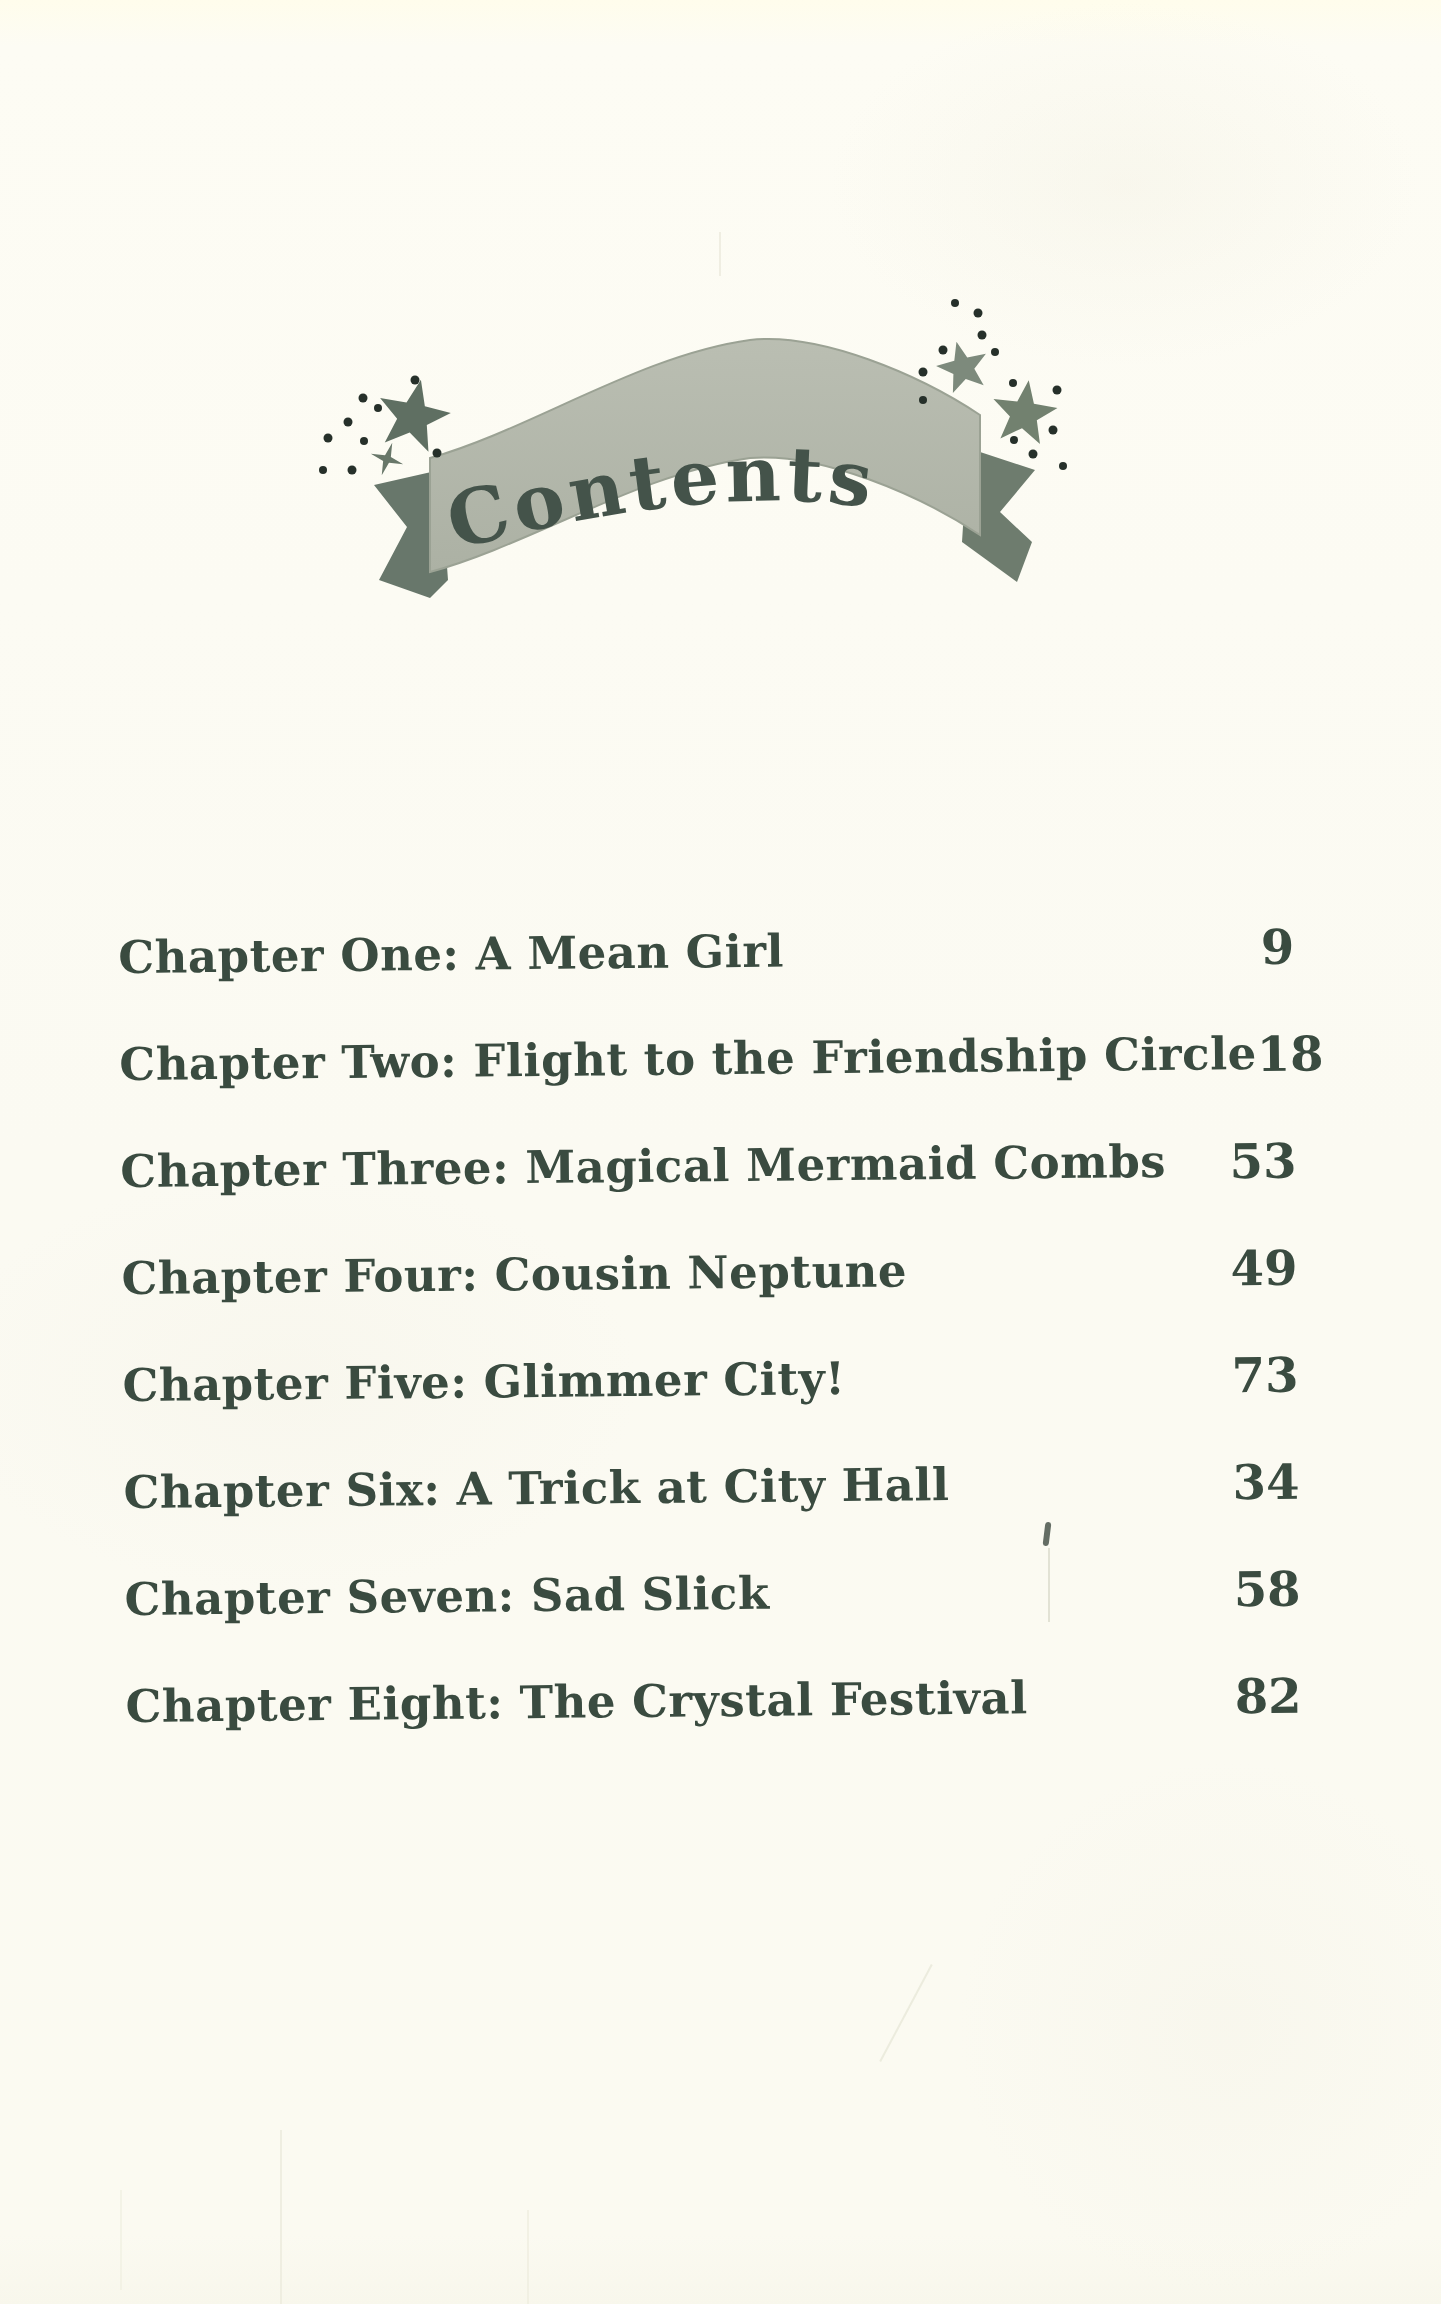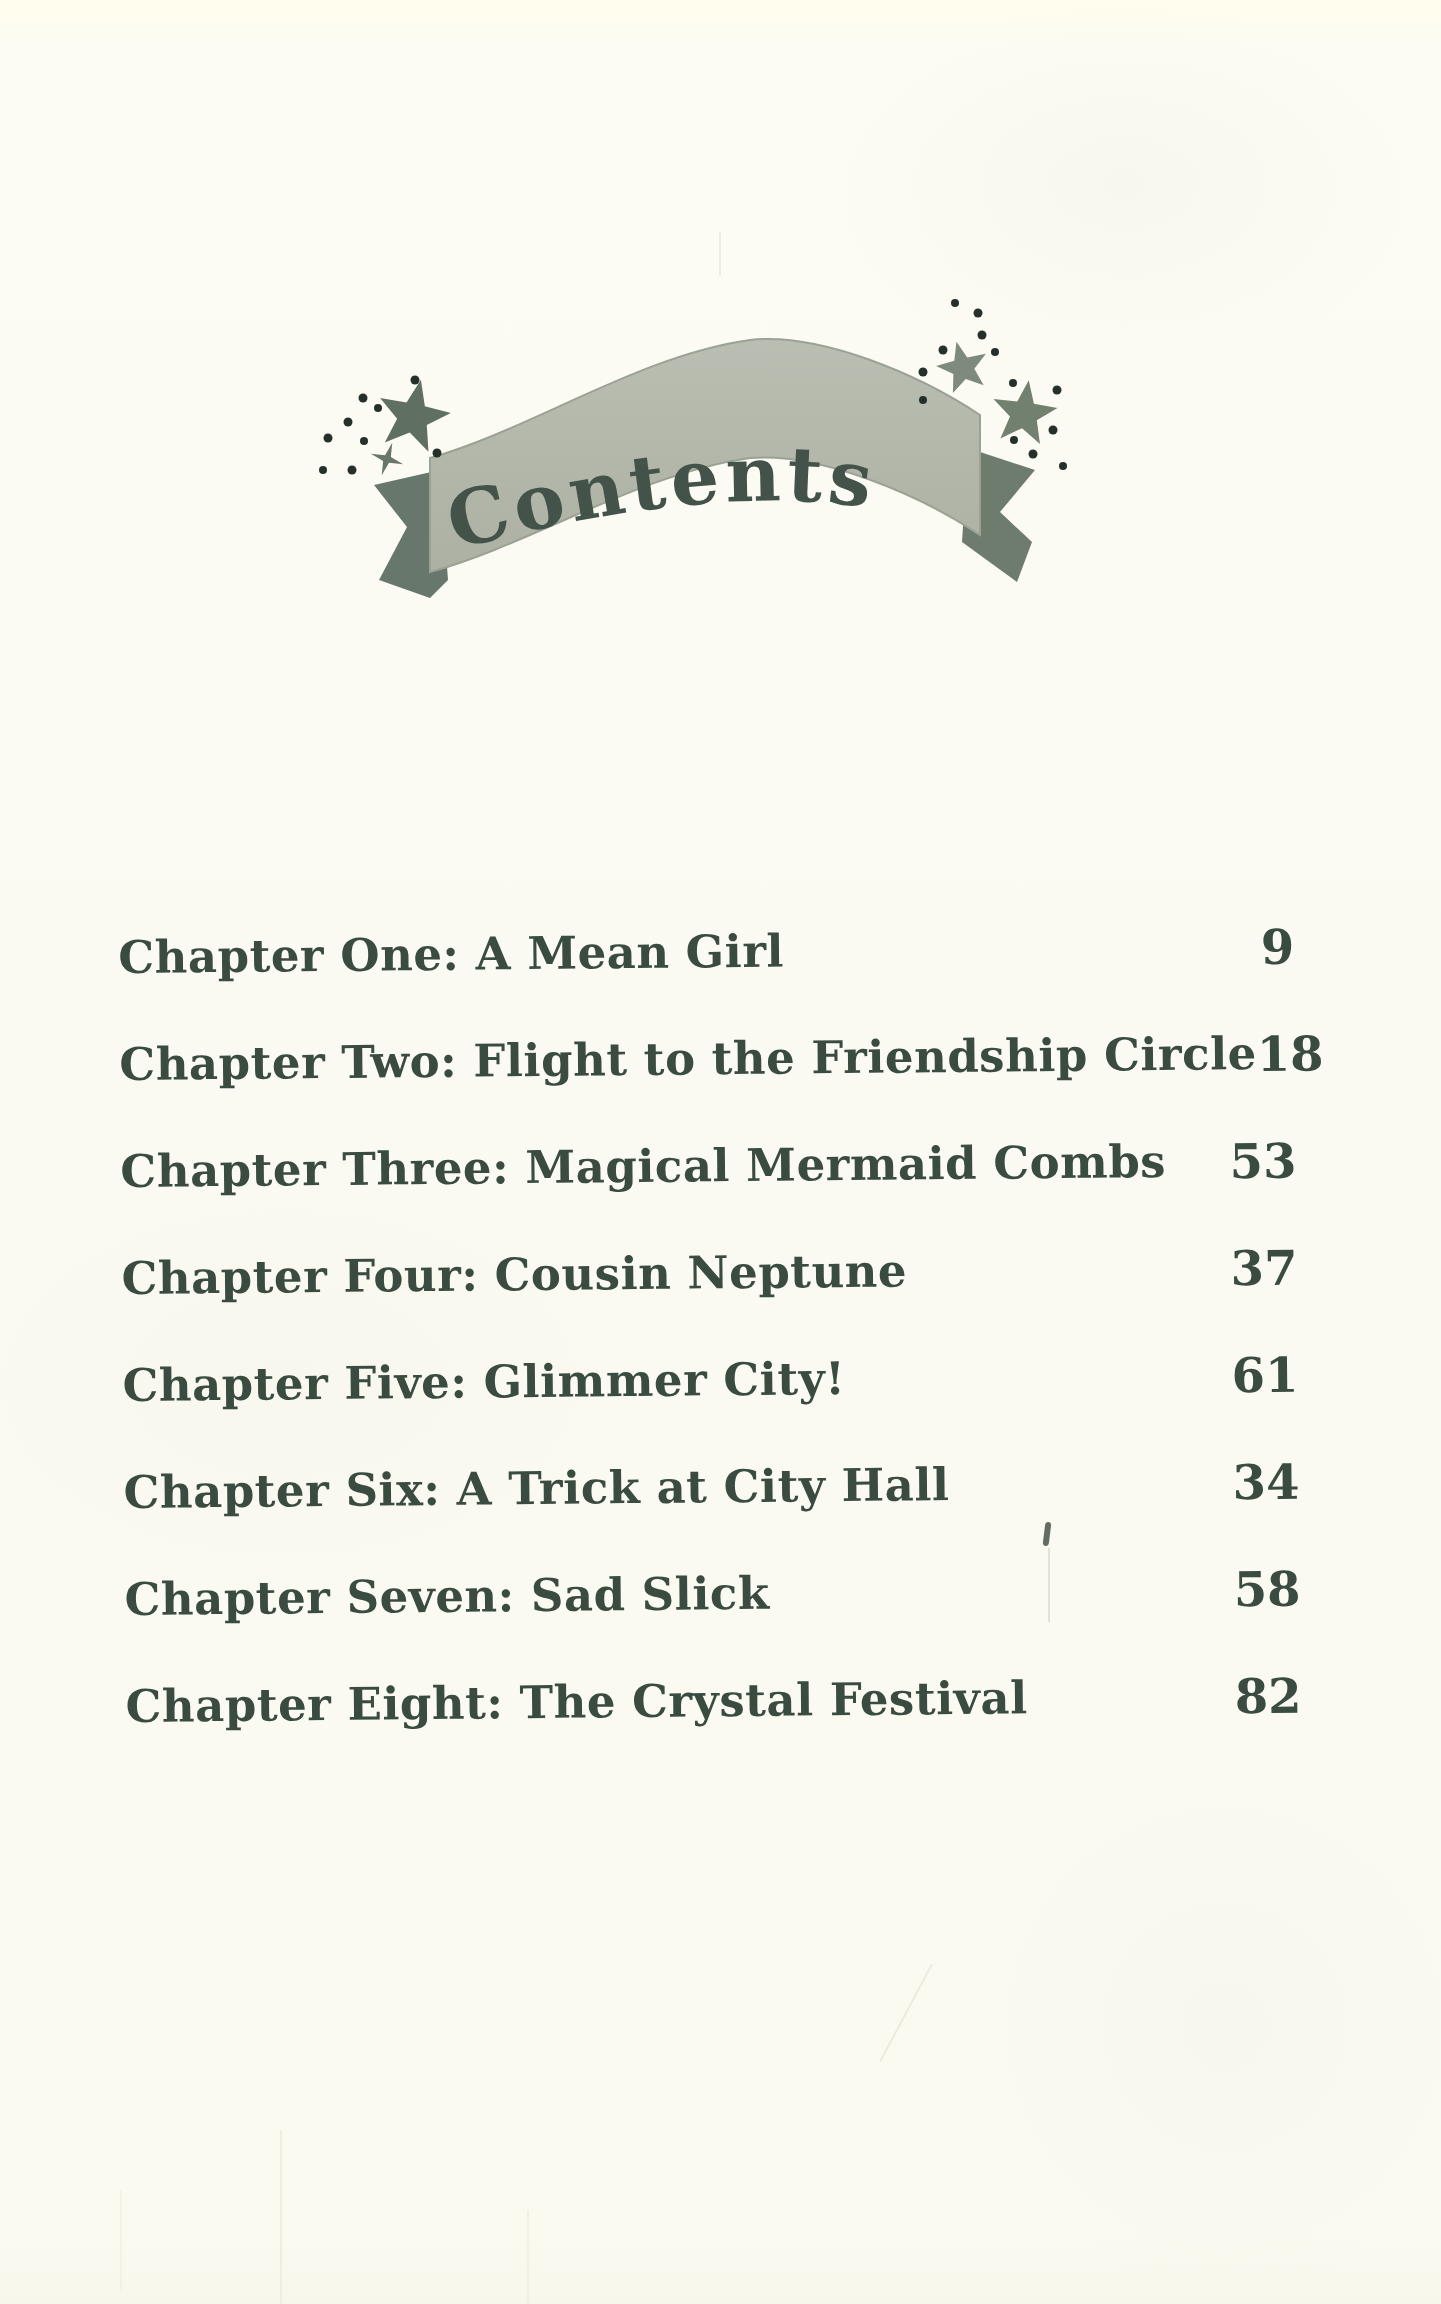--- a/index.html
+++ b/index.html
@@ -125,25 +125,25 @@
     <div class="toc-row">
       <span class="toc-title">Chapter Two: Flight to the Friendship Circle</span>
       <span class="toc-page">18</span>
     </div>
     <div class="toc-row">
       <span class="toc-title">Chapter Three: Magical Mermaid Combs</span>
       <span class="toc-page">53</span>
     </div>
     <div class="toc-row">
       <span class="toc-title">Chapter Four: Cousin Neptune</span>
-      <span class="toc-page">37</span>
+      <span class="toc-page">49</span>
     </div>
     <div class="toc-row">
       <span class="toc-title">Chapter Five: Glimmer City!</span>
-      <span class="toc-page">61</span>
+      <span class="toc-page">73</span>
     </div>
     <div class="toc-row">
       <span class="toc-title">Chapter Six: A Trick at City Hall</span>
       <span class="toc-page">34</span>
     </div>
     <div class="toc-row">
       <span class="toc-title">Chapter Seven: Sad Slick</span>
       <span class="toc-page">58</span>
     </div>
     <div class="toc-row">

